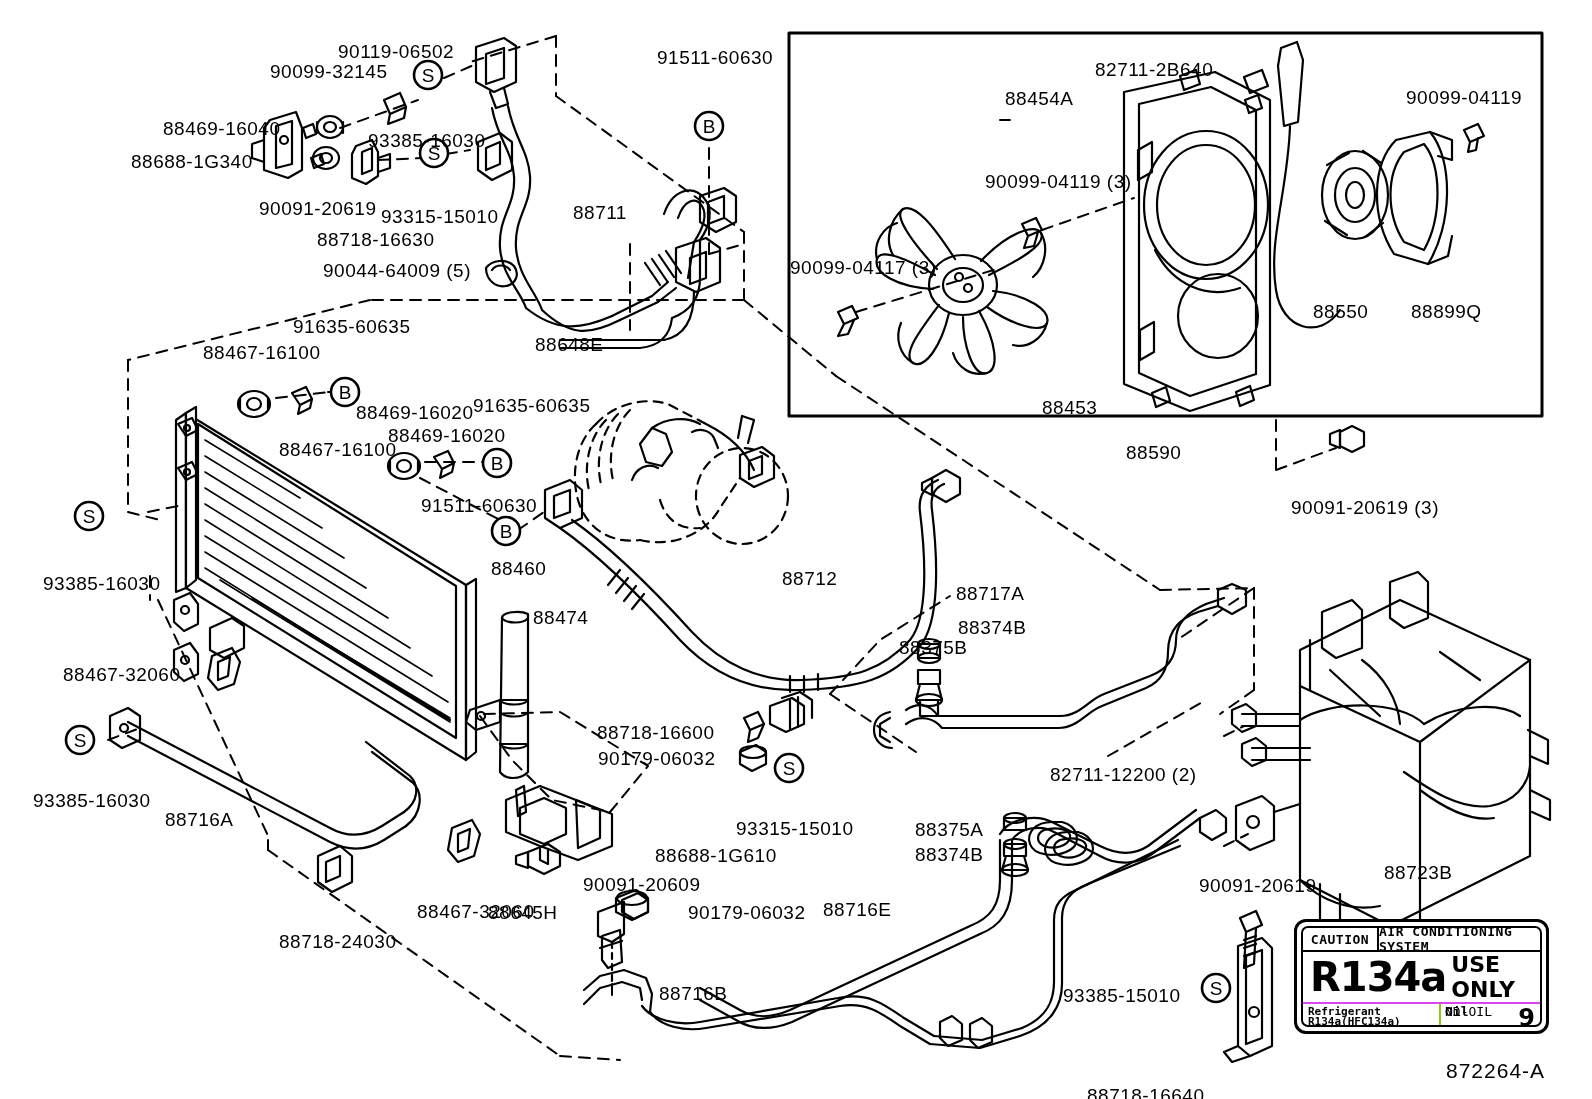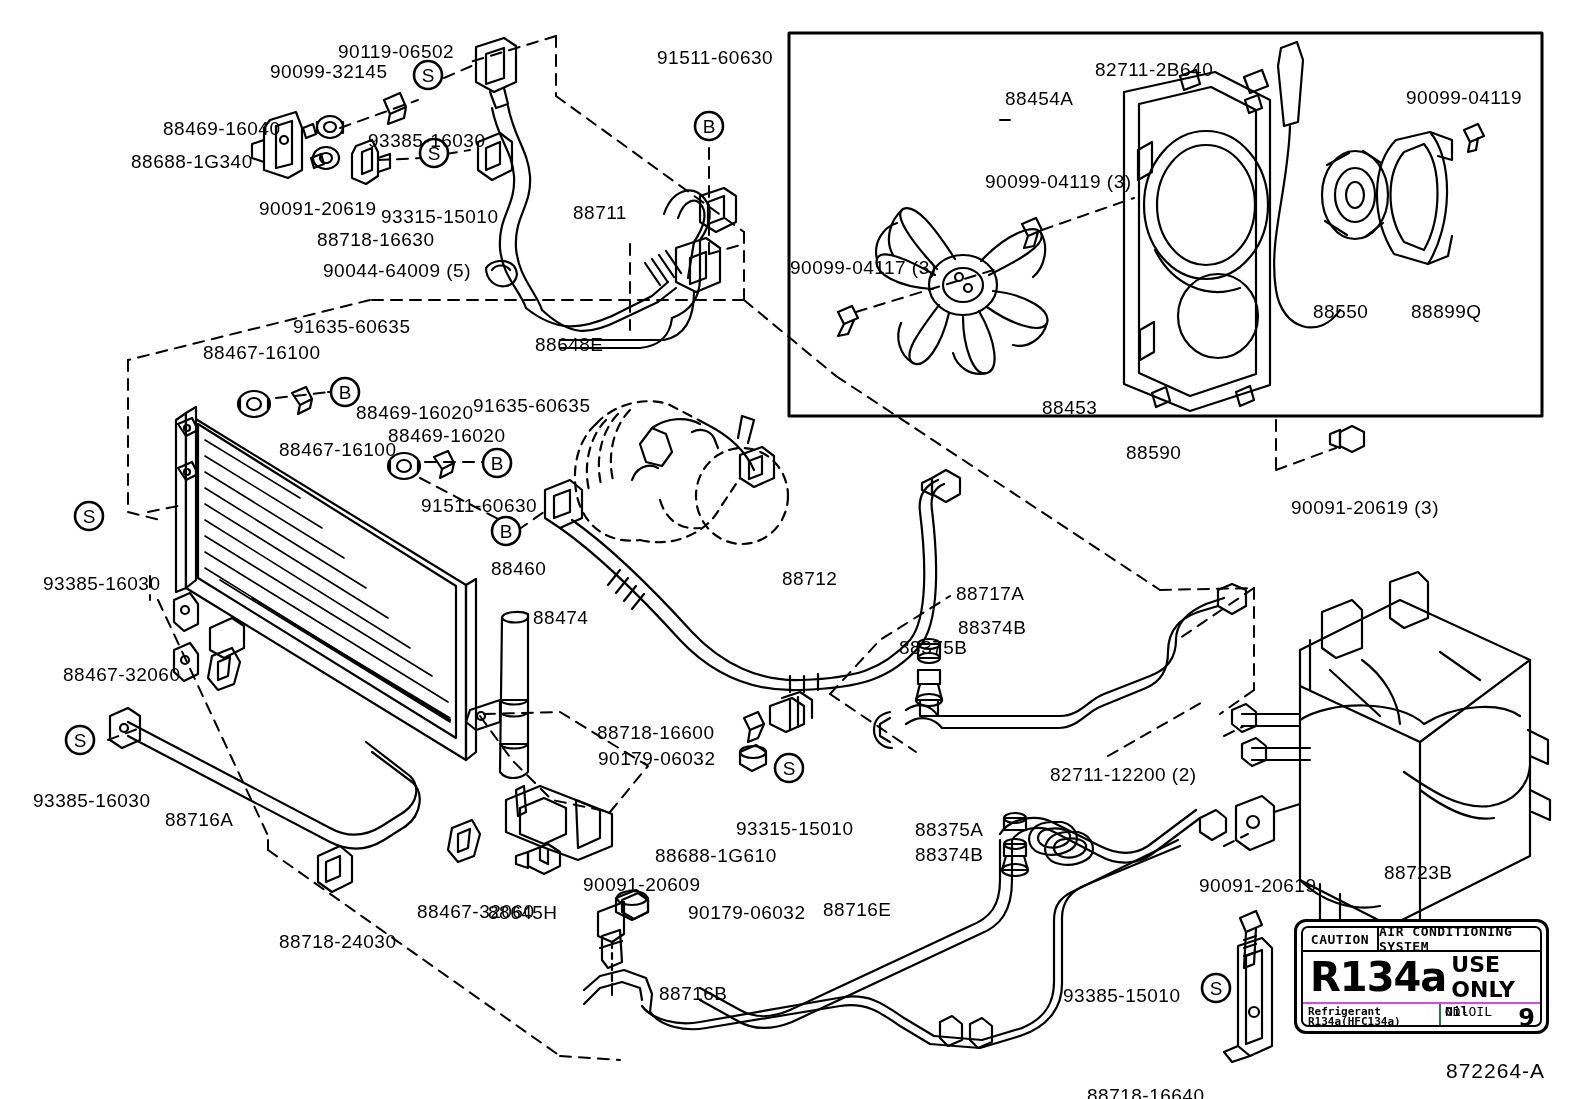--- a/index.html
+++ b/index.html
@@ -19,21 +19,21 @@
   .plate .outer{position:absolute;inset:0;border:3px solid #000;border-radius:12px;background:#fff;}
   .plate .inner{position:absolute;left:7px;top:7px;right:7px;bottom:7px;border:2px solid #000;border-radius:7px;display:flex;flex-direction:column;}
   .pr1{height:22px;border-bottom:2px solid #000;display:flex;}
   .pr1 .c1{width:74px;border-right:2px solid #000;display:flex;align-items:center;justify-content:center;}
   .pr1 .c2{flex:1;display:flex;align-items:center;justify-content:flex-end;}
   .pr1 span{font-family:"DejaVu Sans Mono",monospace;font-weight:bold;font-size:13px;letter-spacing:0.5px;}
   .pr2{flex:1;display:flex;align-items:center;padding-left:7px;border-bottom:2px solid #d946ef;}
   .pr2 .r134{font-family:"DejaVu Sans",sans-serif;font-weight:bold;font-size:40px;line-height:0.9;letter-spacing:-1px;}
   .pr2 .use{font-family:"DejaVu Sans",sans-serif;font-weight:bold;font-size:22px;margin-left:5px;letter-spacing:0px;}
   .pr3{height:30px;display:flex;}
-  .pr3 .c1{flex:1;border-right:2px solid #15803d;position:relative;padding-left:0;}
+  .pr3 .c1{flex:1;border-right:2px solid #84cc16;position:relative;padding-left:0;}
   .pr3 .c2{width:95px;position:relative;padding-left:4px;}
   .pr3 .t1{position:absolute;top:1px;left:5px;font-family:"DejaVu Sans Mono",monospace;font-weight:bold;font-size:11px;}
   .pr3 .t2{position:absolute;top:11px;left:5px;font-family:"DejaVu Sans Mono",monospace;font-weight:bold;font-size:11px;}
   .pr3 .o1{position:absolute;top:0px;left:4px;font-family:"DejaVu Sans Mono",monospace;font-weight:bold;font-size:13px;}
   .pr3 .o2{position:absolute;top:0;left:4px;font-family:"DejaVu Sans Mono",monospace;font-weight:normal;font-size:13px;}
   .pr3 .o3{position:absolute;top:0px;right:5px;font-family:"DejaVu Sans",sans-serif;font-weight:bold;font-size:24px;}
 </style>
 </head>
 <body>
 

